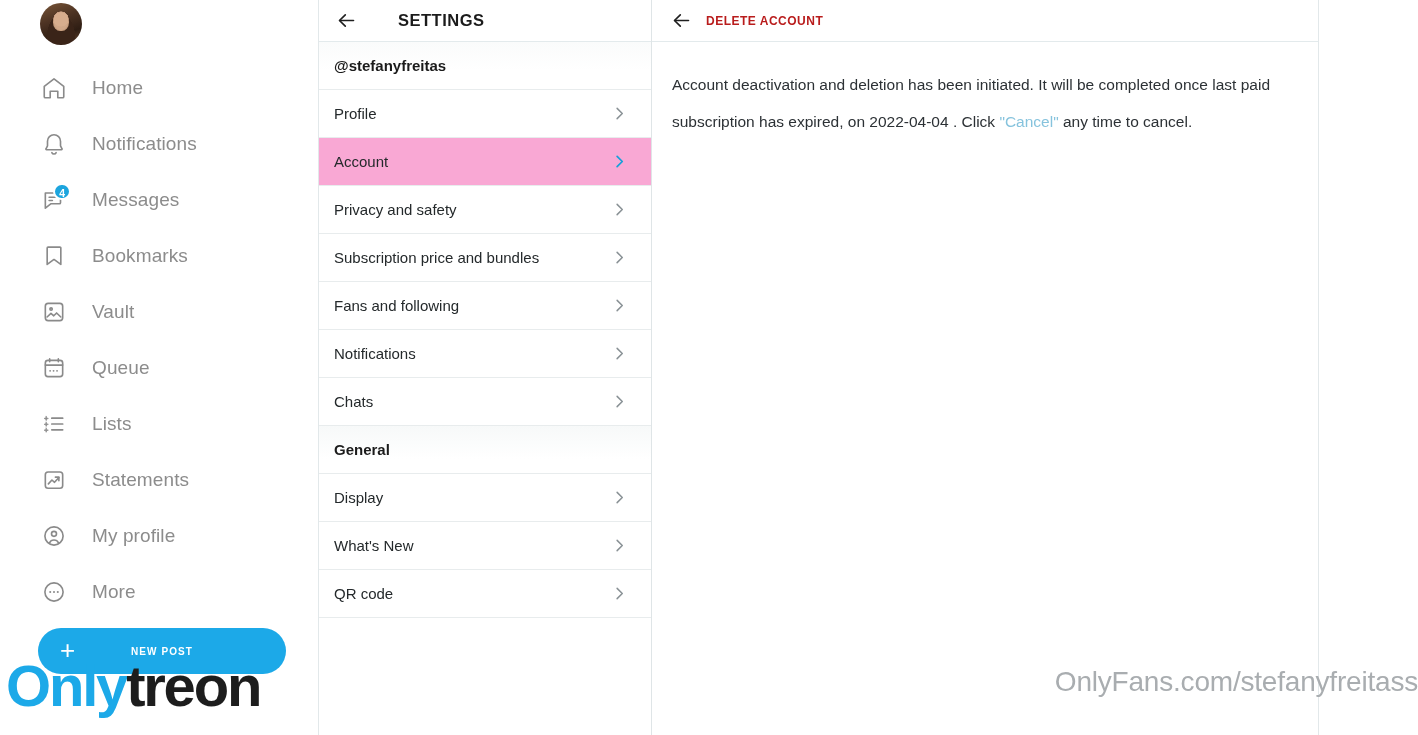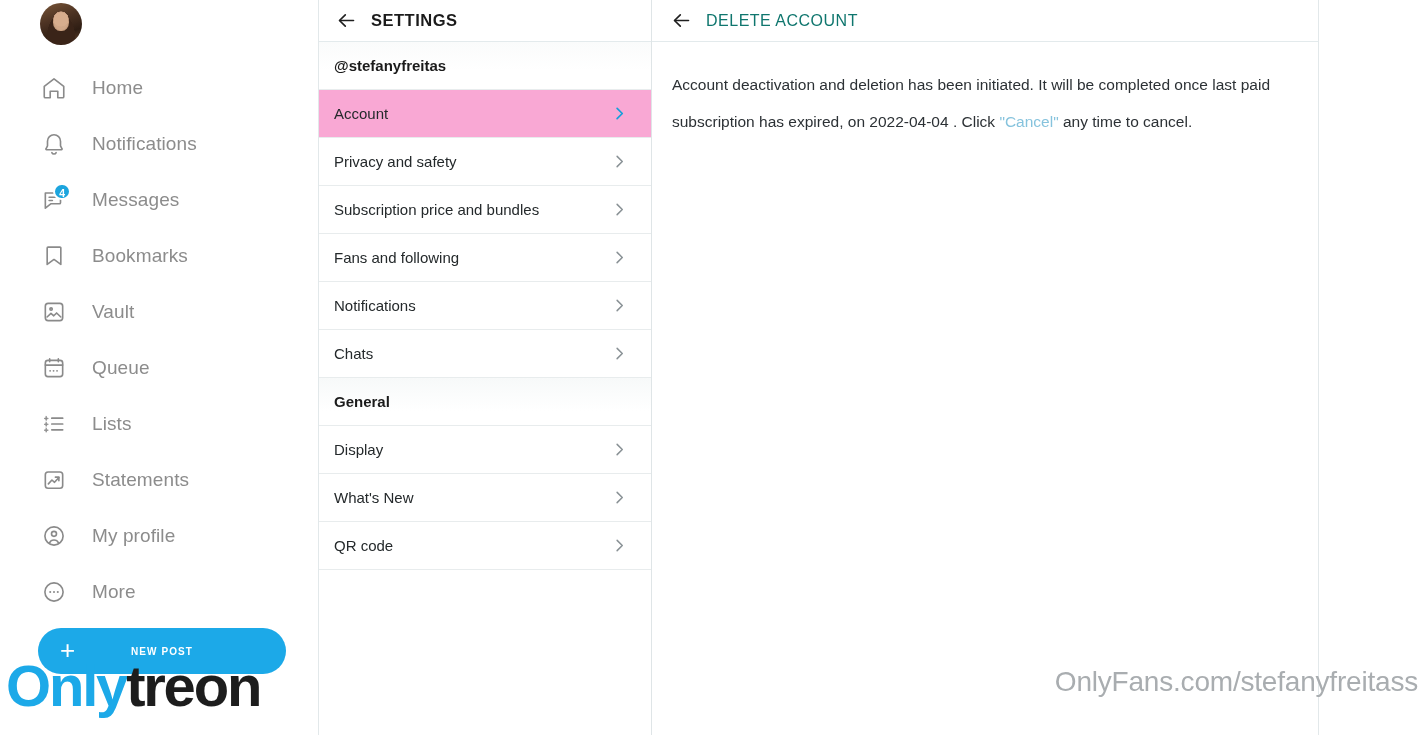--- a/index.html
+++ b/index.html
@@ -157,20 +157,21 @@
     border-right: 1px solid #dfe5e7;
     background: #ffffff;
   }
   .panel-header {
     height: 42px;
     display: flex;
     align-items: center;
     padding-left: 16px;
     border-bottom: 1px solid #e3eaec;
     background: #fff;
+    gap: 27px;
   }
   .back-arrow {
     width: 22px;
     height: 22px;
     color: #1f1f1f;
     display: flex;
     align-items: center;
     justify-content: center;
     margin-right: 14px;
     cursor: pointer;
@@ -243,23 +244,23 @@
     background: #fff;
   }
   .content-header {
     height: 42px;
     display: flex;
     align-items: center;
     padding-left: 18px;
     border-bottom: 1px solid #e3eaec;
   }
   .content-title {
-    font-size: 16px;
-    font-weight: normal;
-    color: #0f766e;
+    font-size: 12px;
+    font-weight: bold;
+    color: #b91c1c;
     letter-spacing: .5px;
   }
   .content-body {
     padding: 24px 18px 0 20px;
   }
   .delete-msg {
     font-size: 15.5px;
     line-height: 37px;
     color: #2c3135;
     max-width: 625px;
@@ -422,20 +423,28 @@
             <path d="M10.6 5.6 4 12l6.6 6.4"></path>
           </svg>
       </span>
       <span class="panel-title">SETTINGS</span>
     </div>
 
     <div class="settings-list">
 
       <div class="settings-username-row">@stefanyfreitas</div>
 
+      <div class="settings-row">
+        <span class="settings-row-label">Profile</span>
+        <span class="chev">
+            <svg width="19" height="19" viewBox="0 0 24 24" fill="none" stroke="currentColor" stroke-width="1.9" stroke-linecap="round" stroke-linejoin="round">
+              <path d="M9 5.5 15.5 12 9 18.5"></path>
+            </svg>
+          </span>
+      </div>
 
       <div class="settings-row active">
         <span class="settings-row-label">Account</span>
         <span class="chev">
             <svg width="19" height="19" viewBox="0 0 24 24" fill="none" stroke="currentColor" stroke-width="2.2" stroke-linecap="round" stroke-linejoin="round">
               <path d="M9 5.5 15.5 12 9 18.5"></path>
             </svg>
           </span>
       </div>
 

